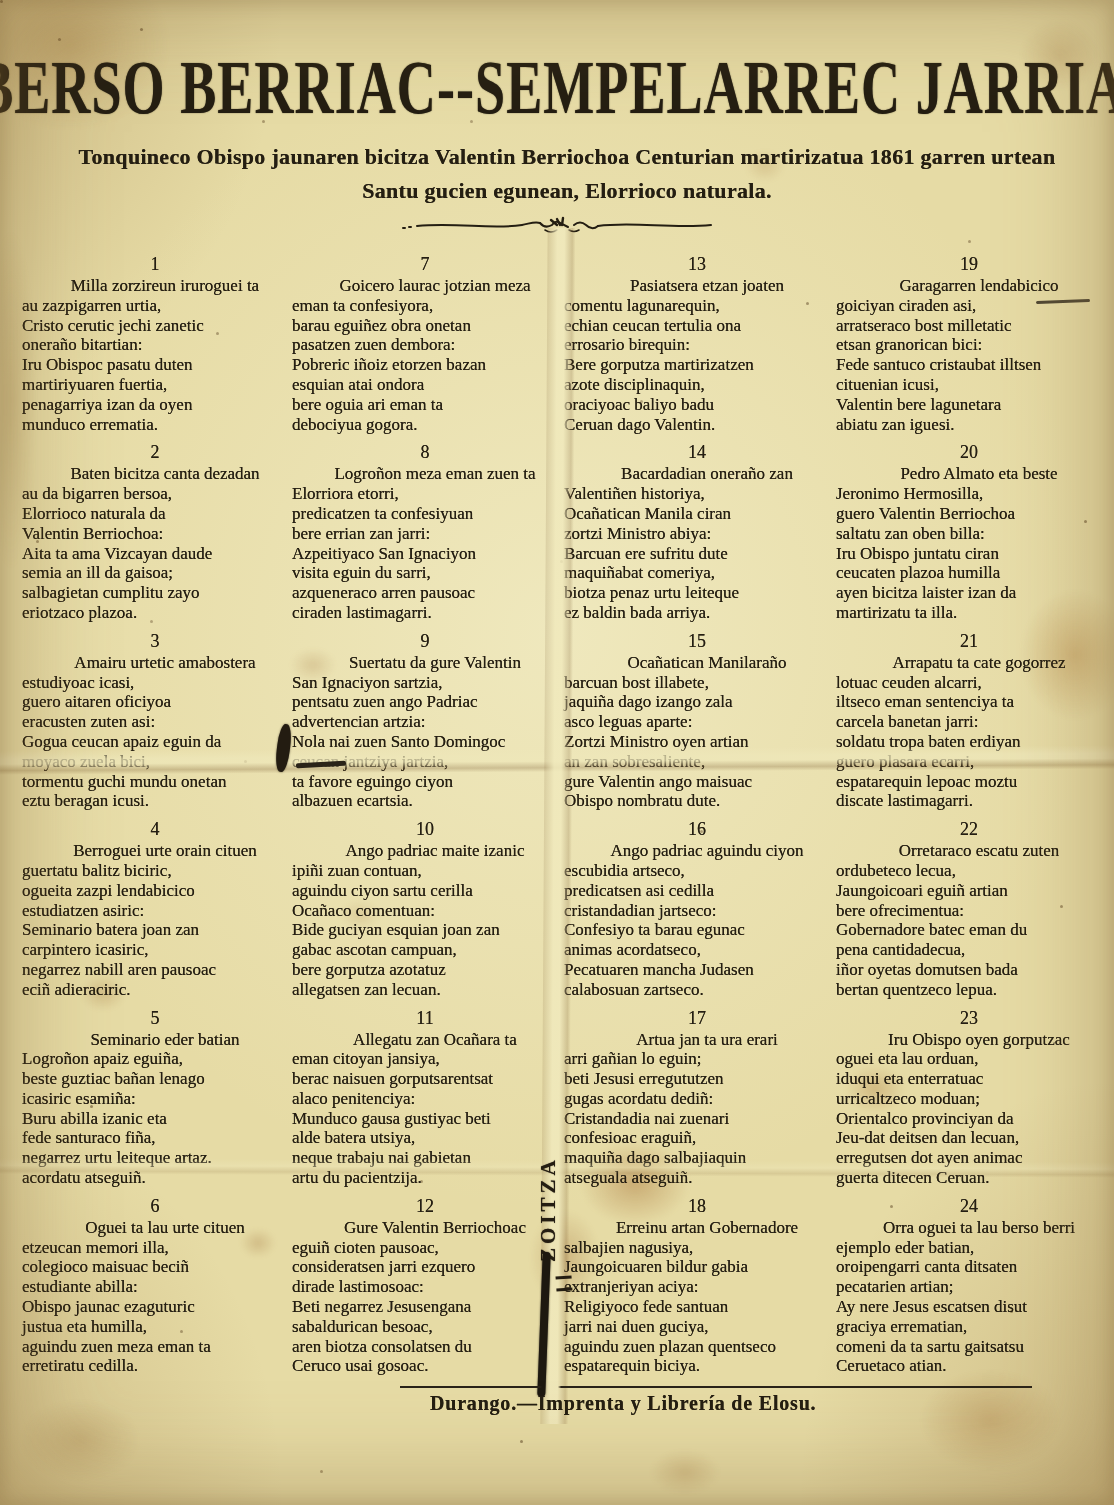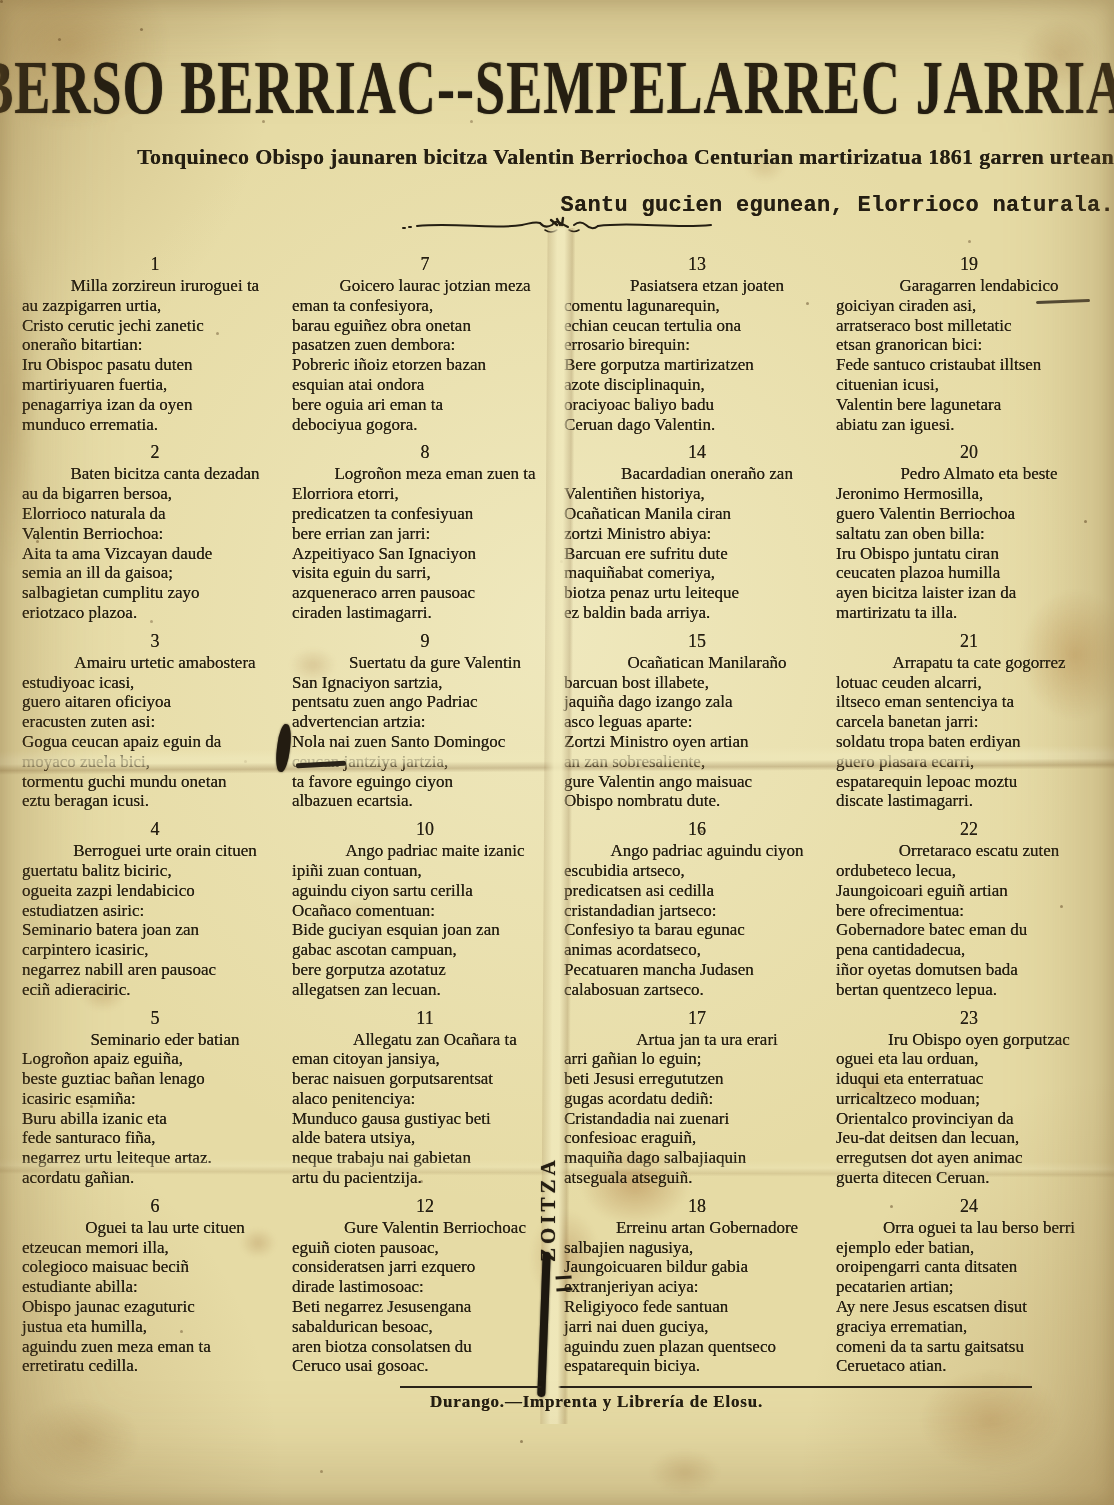--- a/index.html
+++ b/index.html
@@ -17,37 +17,37 @@
     font-family:"Liberation Serif", serif;
     color:#241e12;
   }
   .vignette{position:absolute;inset:0;pointer-events:none;
     box-shadow: inset 0 0 90px 24px rgba(128,98,48,.34), inset 0 0 16px 4px rgba(110,82,40,.22);}
   
   .title{position:absolute;top:58px;left:0;right:0;text-align:center;white-space:nowrap;}
   .title span{display:inline-block;font-weight:700;font-size:52px;line-height:60px;
     letter-spacing:1px;transform:scale(1.04,1.45);transform-origin:center;
     text-shadow:0 0 1px rgba(30,24,12,.75);}
-  .subtitle{position:absolute;left:0;right:0;text-align:right;font-weight:700;
+  .subtitle{position:absolute;left:0;right:0;text-align:center;font-weight:700;
     font-size:22px;line-height:32px;letter-spacing:.3px;text-shadow:0 0 .6px rgba(30,24,12,.8);padding-left:20px;}
-  .subtitle1{top:141px;} .subtitle2{top:190px;font-family:Liberation Mono, monospace;}
+  .subtitle1{top:141px;} .subtitle2{top:175px;}
   .ornament{position:absolute;top:212px;left:0;right:0;text-align:center;}
   
   .col{position:absolute;top:252px;width:266px;}
   .col1{left:22px;} .col2{left:292px;} .col3{left:564px;} .col4{left:836px;}
   .verse{margin:0 0 6px 0;}
   .verse-number{display:block;text-align:center;font-size:18px;line-height:24px;
     text-shadow:0 0 .6px rgba(30,24,12,.8);}
   .verse-line{font-size:17px;line-height:19.8px;white-space:nowrap;
     text-shadow:0 0 .6px rgba(30,24,12,.85);}
   .verse-line:first-child{padding-left:20px;text-align:center;}
   
   .footer-rule{position:absolute;left:400px;top:1386px;width:632px;height:2px;
     background:linear-gradient(90deg,#2a2318 0%,#2a2318 22%,rgba(42,35,24,0) 22.5%,rgba(42,35,24,0) 25%,#2a2318 25.5%,#2a2318 100%);}
-  .footer-text{position:absolute;left:430px;top:1392px;font-size:17px;font-weight:700;
+  .footer-text{position:absolute;left:430px;top:1392px;font-size:20px;font-weight:700;
     letter-spacing:.8px;text-shadow:0 0 .5px rgba(30,24,12,.8);}
   
   .stain{position:absolute;border-radius:50%;pointer-events:none;filter:blur(2px);}
   .s1{left:-30px;top:-40px;width:200px;height:170px;background:radial-gradient(closest-side,rgba(150,105,45,.30),rgba(150,105,45,0));}
   .s2{left:-14px;top:230px;width:50px;height:340px;background:radial-gradient(closest-side,rgba(140,100,45,.22),rgba(140,100,45,0));}
   .s3{left:1020px;top:590px;width:110px;height:130px;background:radial-gradient(closest-side,rgba(168,112,44,.34),rgba(168,112,44,0));}
   .s4{left:580px;top:1140px;width:110px;height:85px;background:radial-gradient(closest-side,rgba(158,100,40,.40),rgba(158,100,40,0));}
   .s5{left:530px;top:1210px;width:70px;height:95px;background:radial-gradient(closest-side,rgba(150,95,40,.30),rgba(150,95,40,0));}
   .s6{left:845px;top:1065px;width:60px;height:48px;background:radial-gradient(closest-side,rgba(160,105,45,.30),rgba(160,105,45,0));}
   .s7{left:920px;top:1370px;width:140px;height:100px;background:radial-gradient(closest-side,rgba(155,100,40,.28),rgba(155,100,40,0));}
@@ -189,21 +189,21 @@
       <div class="verse">
     <span class="verse-number">5</span>
     <div>
           <div class="verse-line">Seminario eder batian</div>
           <div class="verse-line">Logroñon apaiz eguiña,</div>
           <div class="verse-line">beste guztiac bañan lenago</div>
           <div class="verse-line">icasiric esamiña:</div>
           <div class="verse-line">Buru abilla izanic eta</div>
           <div class="verse-line">fede santuraco fiña,</div>
           <div class="verse-line">negarrez urtu leiteque artaz.</div>
-          <div class="verse-line">acordatu gañian.</div>
+          <div class="verse-line">acordatu atseguiñ.</div>
         </div>
   </div>
       <div class="verse">
     <span class="verse-number">6</span>
     <div>
           <div class="verse-line">Oguei ta lau urte cituen</div>
           <div class="verse-line">etzeucan memori illa,</div>
           <div class="verse-line">colegioco maisuac beciñ</div>
           <div class="verse-line">estudiante abilla:</div>
           <div class="verse-line">Obispo jaunac ezaguturic</div>

